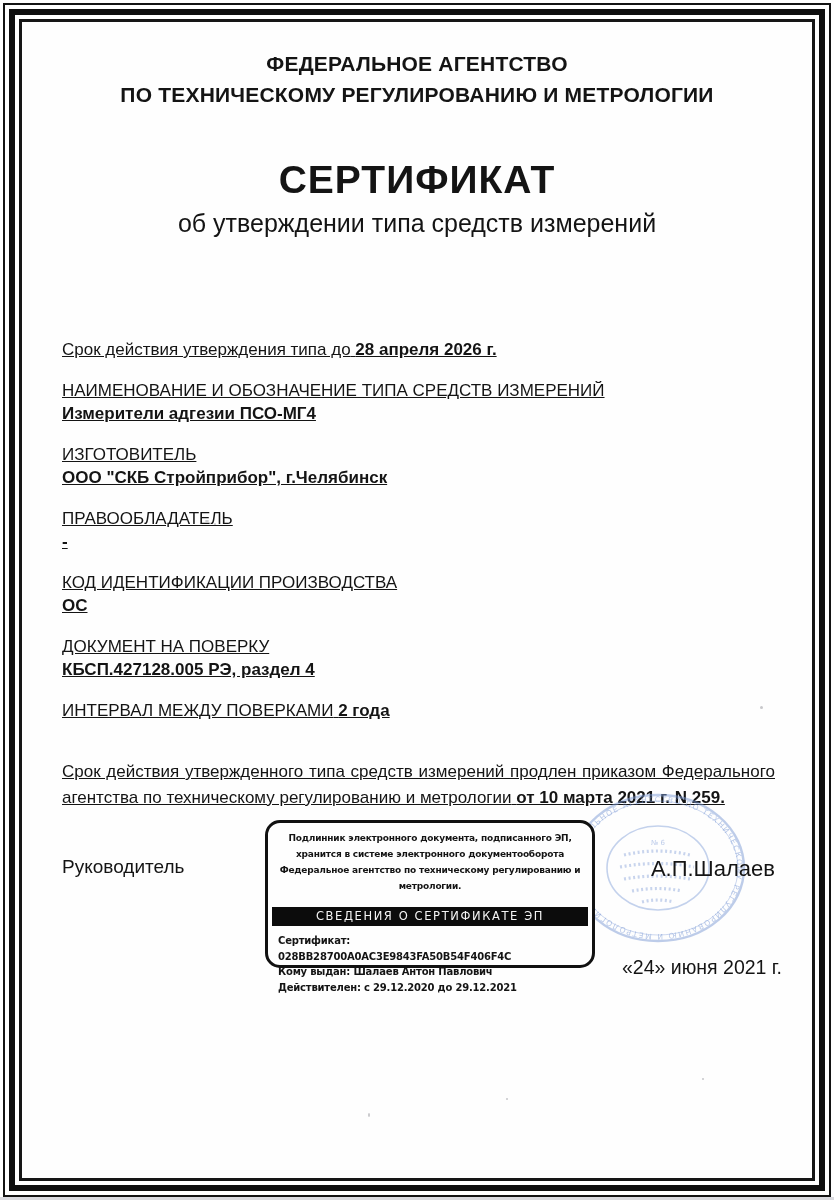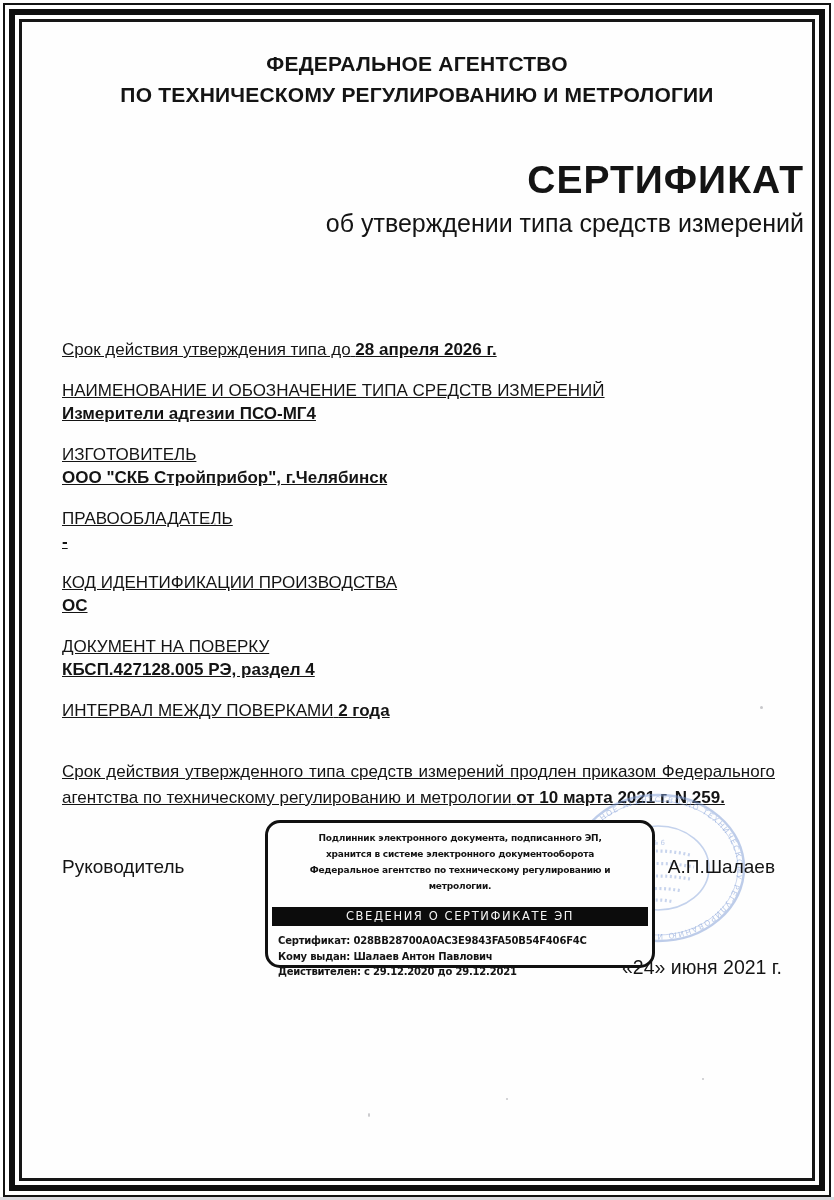--- a/index.html
+++ b/index.html
@@ -26,21 +26,21 @@
   
   .agency-header {
     position:absolute; top:48px; left:30px; right:30px;
     text-align:center;
     font-weight:bold; font-size:21px; line-height:31px;
     letter-spacing:.2px;
   }
   
   .title-block {
     position:absolute; top:158px; left:30px; right:30px;
-    text-align:right;
+    text-align:center;
   }
   .doc-title   { font-size:39px; font-weight:bold; letter-spacing:1px; line-height:44px; }
   .doc-subtitle{ font-size:25px; line-height:29px; margin-top:7px; }
   .doc-number  { font-size:22px; font-weight:bold; line-height:28px; margin-top:2px; }
 
   
   .fields {
     position:absolute; top:338px; left:62px; width:713px;
     font-size:17px; line-height:23px;text-decoration:underline;
   }
@@ -49,21 +49,21 @@
   .prolongation {
     margin-top:37px;
     text-align:justify;
     line-height:26px;
   }
 
   
   .seal-svg { position:absolute; left:562px; top:779px; z-index:1; }
   .esign-box {
     position:absolute; left:265px; top:820px; z-index:2;
-    width:390px; height:148px;
+    width:330px; height:148px;
     background:#fefefe;
     border:3px solid #111;
     border-radius:15px;
     box-sizing:border-box;
     font-family:"DejaVu Sans", sans-serif;
     padding:7px 10px 0 10px;
   }
   .esign-top {
     text-align:center;
     font-size:9px; font-weight:bold; line-height:16px;
@@ -74,21 +74,21 @@
     background:#0c0c0c; color:#f5f5f5;
     text-align:center;
     font-size:11.5px; line-height:19px;
     letter-spacing:1.6px;
     height:19px;
   }
   .esign-rows { margin-top:7px; font-size:10px; font-weight:bold; line-height:15.5px; letter-spacing:-0.2px; }
   .esign-row .lbl { display:inline-block; min-width:72px; }
 
   .sig-role { position:absolute; left:62px;  top:856px; font-size:19px; z-index:3; }
-  .sig-name { position:absolute; right:59px; top:856px; font-size:19px; z-index:3; }
+  .sig-name { position:absolute; right:59px; top:856px; font-size:22px; z-index:3; }
   .sig-date { position:absolute; right:52px; top:956px; font-size:19.5px; z-index:3; }
 
   .speck { position:absolute; background:#9a9aa0; opacity:.55; border-radius:50%; width:3px; height:3px; }
 </style>
 </head>
 <body>
 
 <div class="page">
 
   <div class="frame frame-a"></div>

